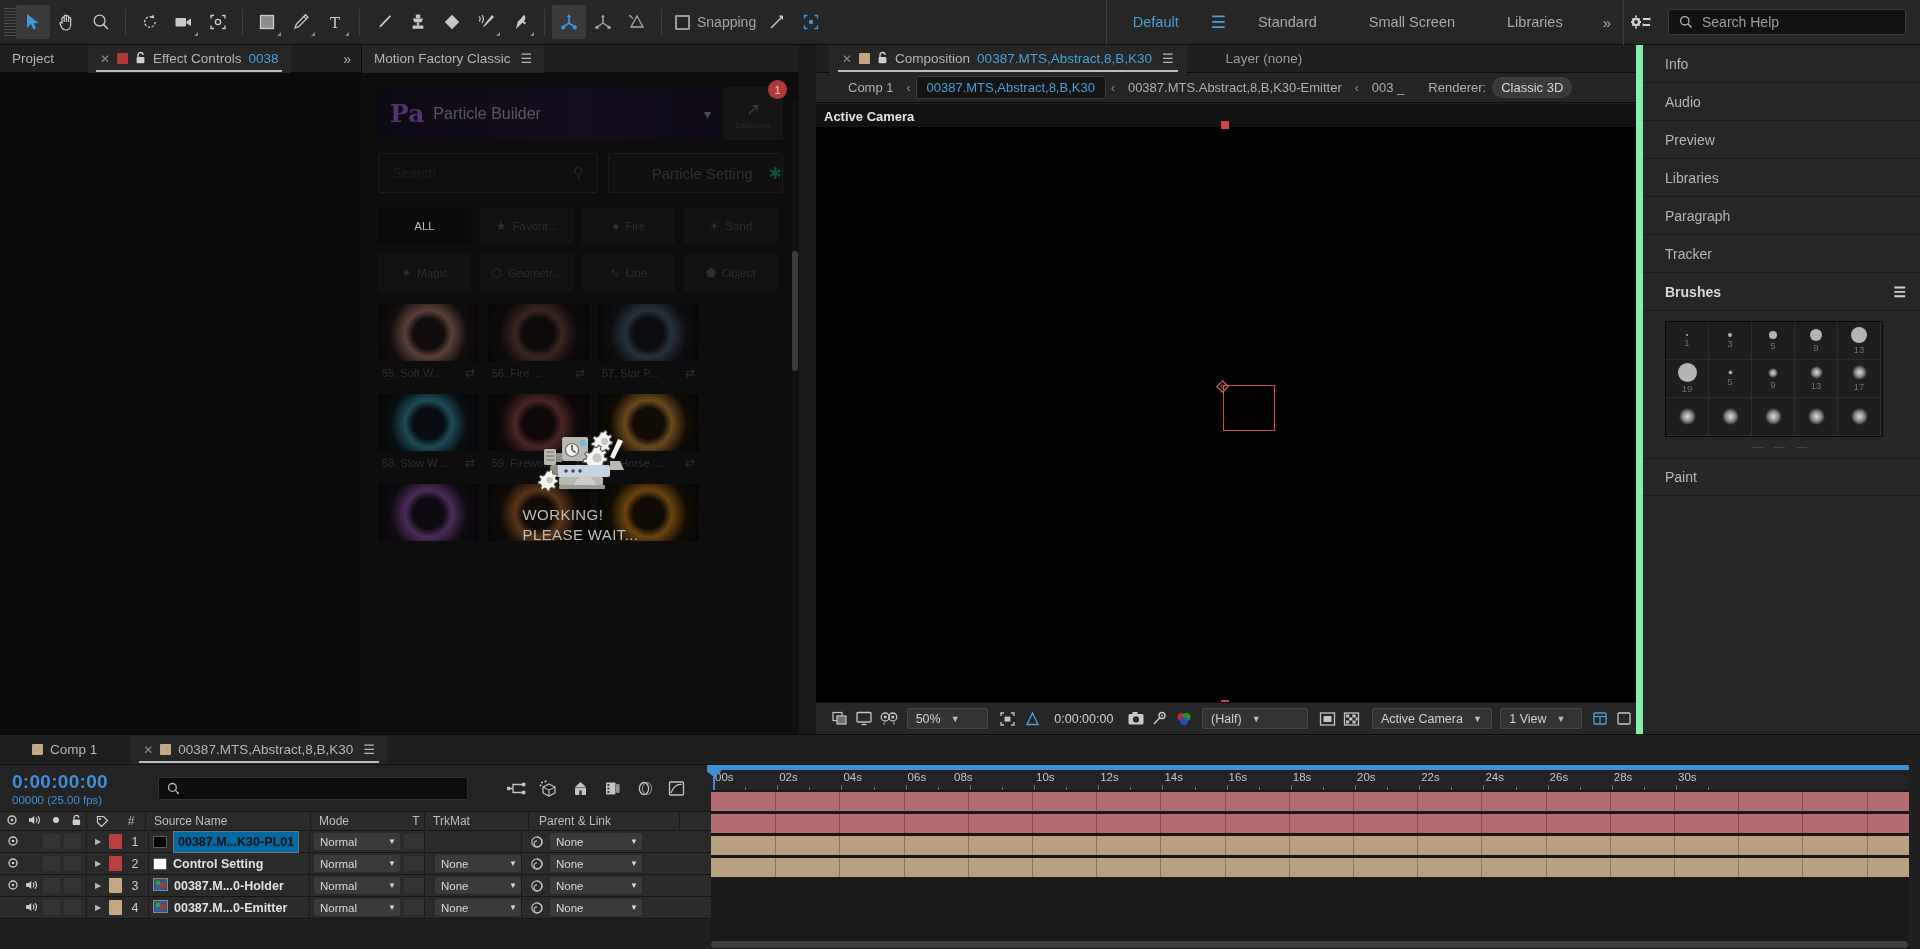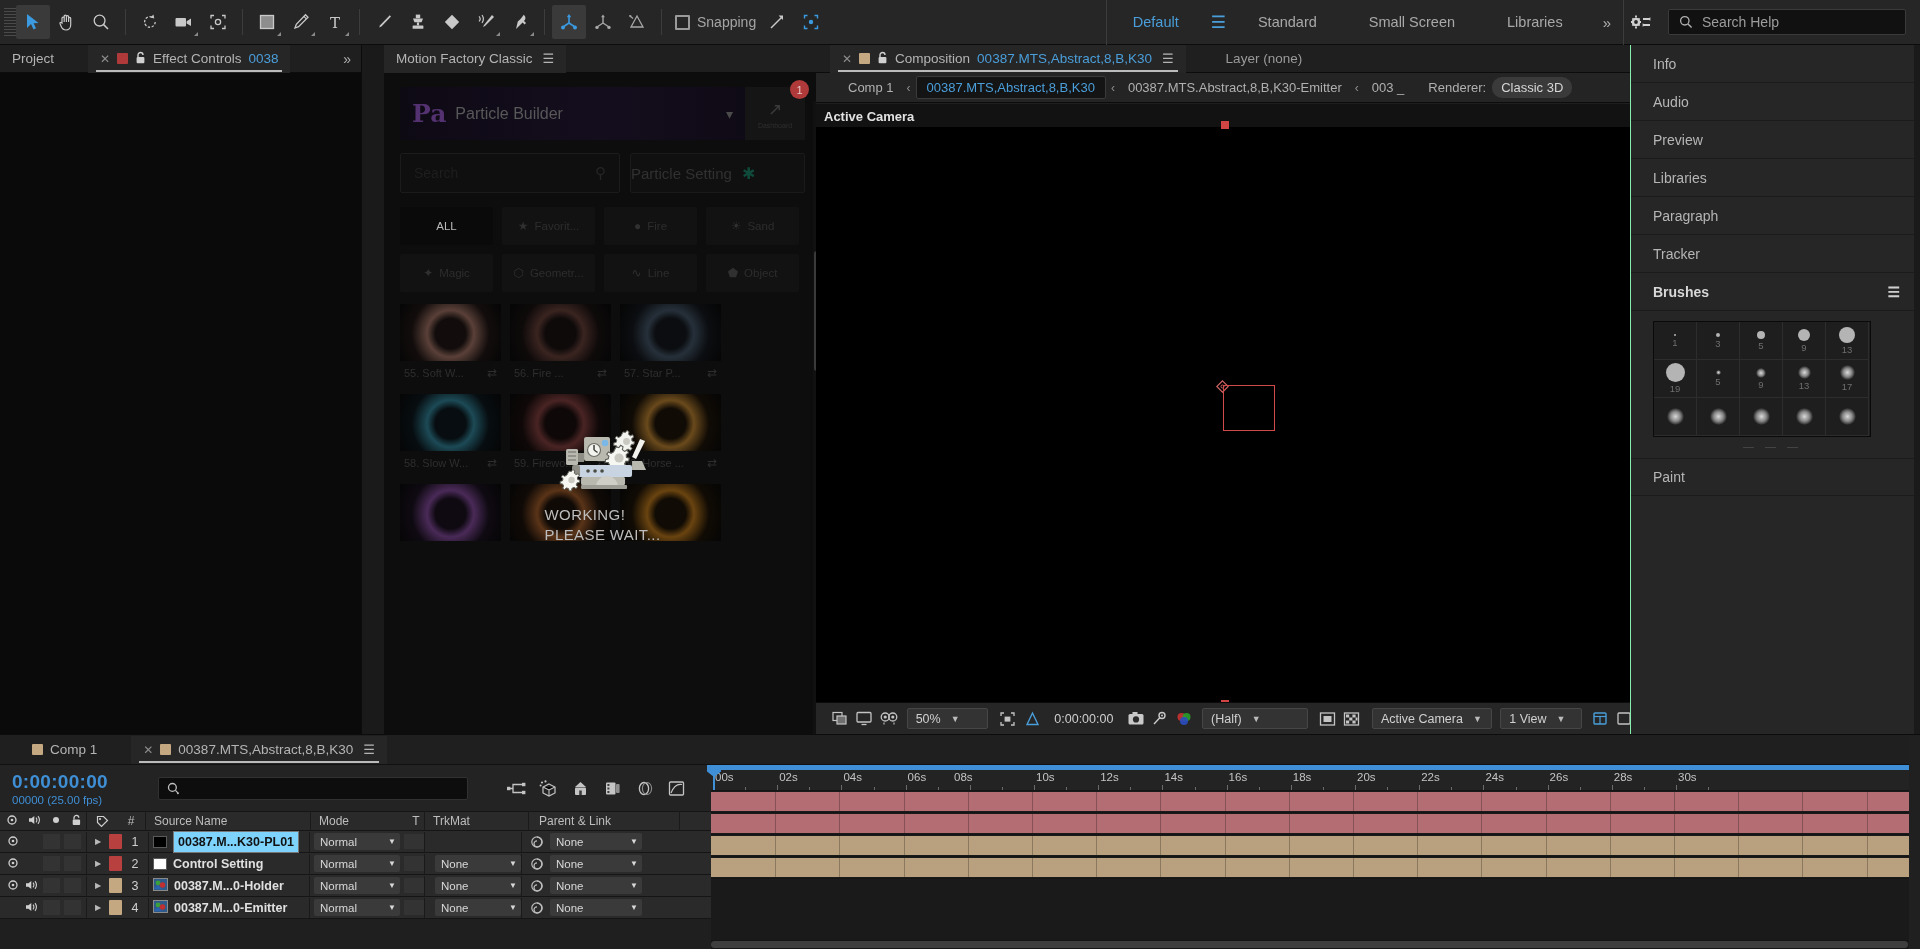--- a/index.html
+++ b/index.html
@@ -68,21 +68,21 @@
   }
   .blue { color:#4a9eda; }
 
   
   #left-panel { position:absolute; left:0; top:45px; width:362px; height:689px; background:#1f1f1f;
     border-right:1px solid #0c0c0c; }
   #left-body { position:absolute; left:0; top:28px; right:0; bottom:0; background:#0a0a0a; }
   #left-chev { margin-left:auto; padding:0 12px; color:#b0b0b0; font-size:14px; letter-spacing:-2px; cursor:pointer; }
 
   
-  #mf-panel { position:absolute; left:384px; top:45px; width:437px; height:689px; background:#1f1f1f; }
+  #mf-panel { position:absolute; left:362px; top:45px; width:437px; height:689px; background:#1f1f1f; }
   #mf-body { position:absolute; left:0; top:28px; right:0; bottom:0; background:#0d0d0d; overflow:hidden; }
   #mf-inner { position:absolute; left:16px; top:14px; width:405px; bottom:0; }
 
   .mf-header {
     height:53px; background:linear-gradient(90deg,#0e0a14 0%, #140d1e 50%, #0d0a12 100%);
     display:flex; align-items:center; position:relative; border-radius:2px;
   }
   .pa-logo { font-size:25px; color:#6b3f8f; margin-left:12px; font-family:"DejaVu Serif", serif; font-weight:bold; opacity:.75;}
   .pb-title { font-size:16px; color:#585858; margin-left:9px; }
   .mf-chev { position:absolute; right:72px; color:#4a4a4a; font-size:14px; }
@@ -99,21 +99,21 @@
 
   .mf-row2 { display:flex; gap:10px; margin-top:13px; height:40px; }
   .mf-search {
     flex:1; background:#0f0f0f; border:1px solid #1b1b1b; display:flex; align-items:center;
     padding:0 13px; border-radius:2px; position:relative;
   }
   .mf-search .ph { font-size:14px; color:#1e1e1e; }
   .mf-search .mag { position:absolute; right:13px; color:#252525; font-size:15px; }
   .mf-setting {
     width:175px; background:#101010; border:1px solid #1a1a1a; display:flex;
-    align-items:center; justify-content:flex-start; gap:10px; border-radius:2px;
+    align-items:center; justify-content:flex-end; gap:16px; border-radius:2px;
   }
   .mf-setting .t { font-size:15px; color:#313131; }
   .mf-setting .ic { font-size:16px; color:#0f4a3a; }
 
   .mf-cats { display:flex; flex-wrap:wrap; gap:9px; margin-top:14px; }
   .mf-cat {
     width:93px; height:38px; background:#121212; border-radius:2px; display:flex;
     align-items:center; justify-content:center; gap:6px; font-size:11.5px; color:#2d2d2d;
   }
   .mf-cat.on { background:#0a0a0a; color:#b9b9b9; }
@@ -168,22 +168,22 @@
   }
   .cb-ic { width:26px; height:26px; display:flex; align-items:center; justify-content:center; cursor:pointer; position:relative;}
   .cb-sel {
     height:21px; background:#333; border:1px solid #464646; border-radius:2px;
     display:flex; align-items:center; padding:0 6px 0 8px; gap:10px; font-size:12.5px; color:#d0d0d0; cursor:pointer;
   }
   .cb-sel .cv { font-size:9px; color:#bbb; }
   .cb-txt { font-size:12.5px; color:#cfcfcf; padding:0 10px; }
 
   
-  #right-panel { position:absolute; right:6px; top:45px; width:284px; height:689px; background:#262626;
-    border-left:1px solid #86efac; }
+  #right-panel { position:absolute; right:0; top:45px; width:284px; height:689px; background:#262626;
+    border-left:7px solid #86efac; }
   .rp-item {
     height:38px; display:flex; align-items:center; padding:0 0 0 22px; font-size:14px; color:#b6b6b6;
     border-bottom:1px solid #1b1b1b; cursor:pointer;
   }
   .rp-item.hdr { color:#d8d8d8; font-weight:bold; }
   .rp-item .hb { margin-left:auto; margin-right:14px; font-size:14px; color:#cfcfcf; }
   #brush-body { padding:10px 22px 6px 22px; }
   #brush-grid { border:1px solid #0a0a0a; background:#1e1e1e; width:218px; overflow:hidden; }
   .brow { display:flex; }
   .bcell { width:43px; height:38px; border-right:1px solid #2d2d2d; border-bottom:1px solid #2d2d2d;
@@ -216,21 +216,21 @@
   .vdiv { width:1px; height:20px; background:#1a1a1a; }
   .lrow { height:22px; display:flex; align-items:center; font-size:12.5px; border-bottom:1px solid #151515; background:#2a2a2a;}
   .lrow .eye { width:17px; text-align:center; color:#cfcfcf; font-size:11px;}
   .lrow .spk { width:17px; text-align:center; color:#cfcfcf; font-size:11px;}
   .lrow .blank { width:17px; height:15px; background:#333; margin:0 1px;}
   .lrow .tri { width:22px; text-align:center; color:#b9b9b9; font-size:8px; }
   .lrow .swatch { width:13px; height:15px; border-radius:1px; }
   .lrow .num { width:26px; text-align:center; color:#cfcfcf; }
   .lrow .srcname { display:flex; align-items:center; gap:6px; width:160px; padding-left:4px;}
   .lrow .nmtxt { font-weight:bold; color:#e0e0e0; }
-  .lrow .nmtxt.boxed { background:#7dd3fc; color:#111; padding:3px 4px; border:1px solid #777; }
+  .lrow .nmtxt.boxed { background:#0369a1; color:#111; padding:3px 4px; border:1px solid #777; }
   .mini-sel {
     width:78px; height:17px; background:#3a3a3a; border-radius:2px; display:flex; align-items:center;
     justify-content:space-between; padding:0 4px 0 6px; font-size:11.5px; color:#d8d8d8;
   }
   .mini-sel.empty { background:transparent; }
   .mini-sel .c { font-size:8px; }
   #tl-right { position:absolute; left:711px; top:30px; right:0; bottom:0; }
   #ruler { height:26px; background:#232323; position:relative; border-bottom:1px solid #151515; }
   .rtick { position:absolute; top:6px; font-size:11.5px; color:#c4c4c4; }
   .rmark { position:absolute; bottom:0; width:1px; height:5px; background:#6a6a6a; }

